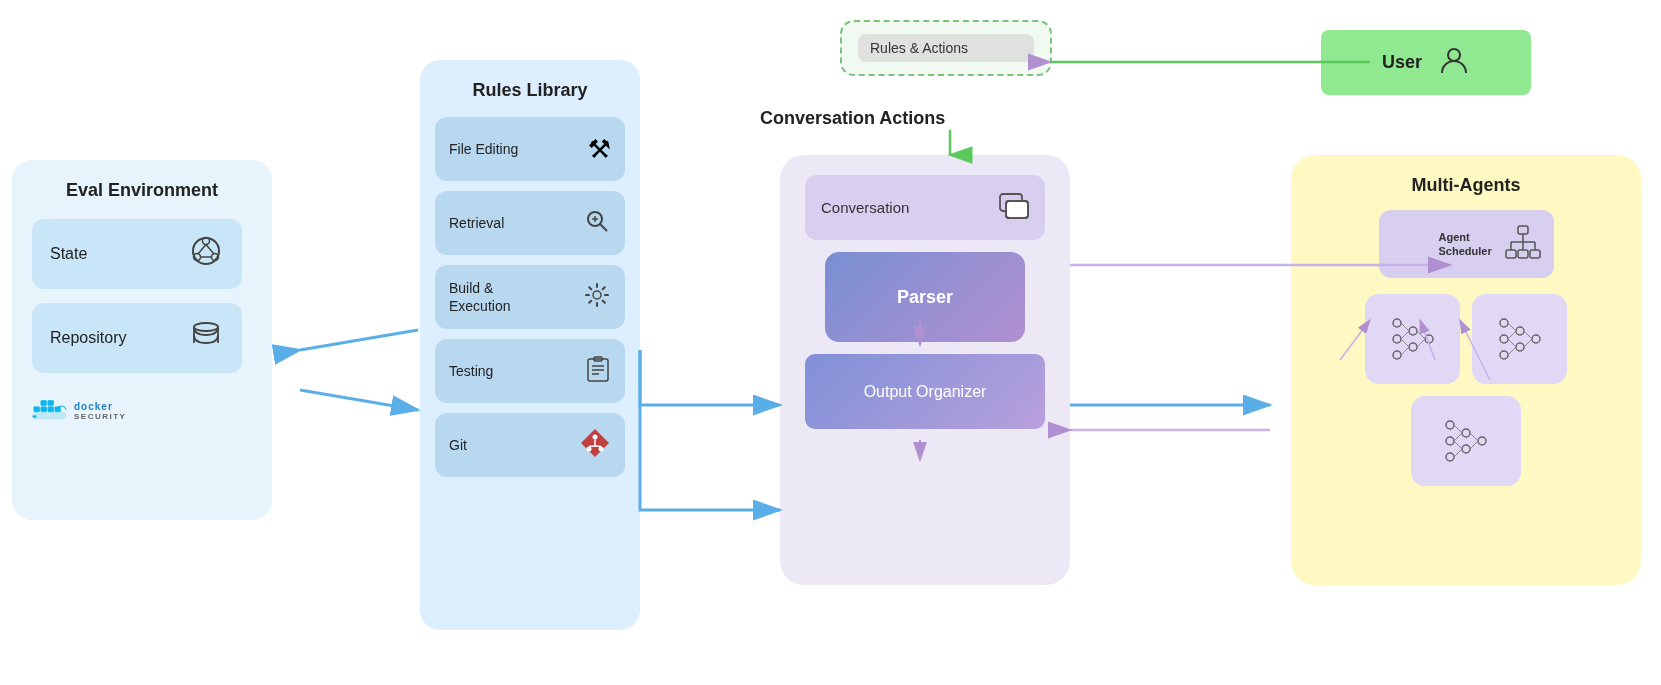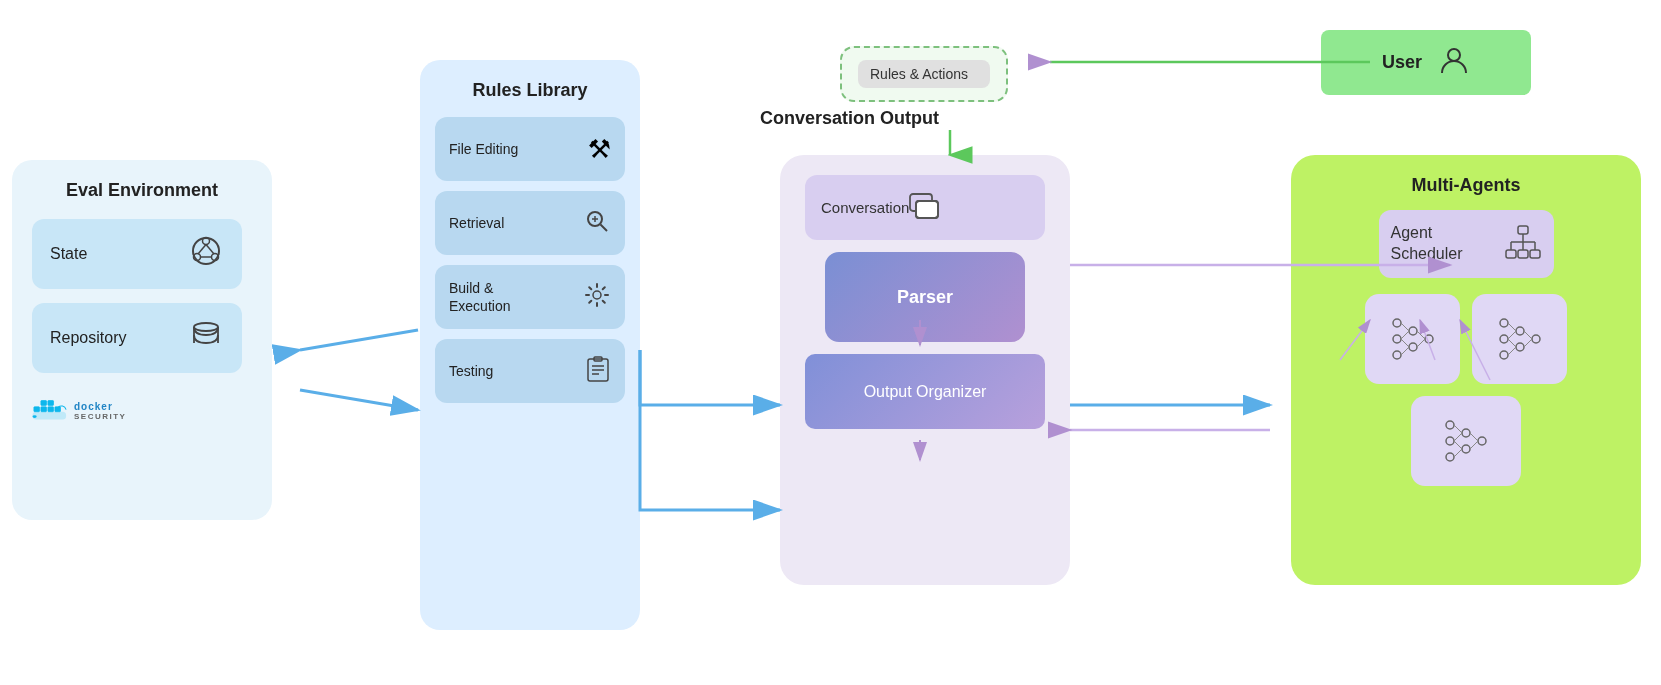--- a/index.html
+++ b/index.html
@@ -127,20 +127,21 @@
       align-items: center;
       gap: 12px;
     }
     .conv-box {
       background: #d8cef0;
       border-radius: 12px;
       width: 240px;
       height: 65px;
       display: flex;
       align-items: center;
+      justify-content: space-between;
       padding: 0 16px;
     }
     .conv-label {
       font-size: 15px;
       color: #333;
     }
     .parser-box {
       width: 200px;
       height: 90px;
       background: linear-gradient(135deg, #7a8fd4, #b090d0);
@@ -196,46 +197,45 @@
     .user-label {
       font-size: 18px;
       font-weight: 600;
       color: #222;
     }
 
     .rules-box {
       position: absolute;
       left: 840px;
       top: 20px;
-      width: 168px;
+      width: 212px;
       border: 2px dashed #7dc07d;
       border-radius: 14px;
       padding: 12px 16px;
       background: #f0faf0;
       display: flex;
       flex-direction: column;
       gap: 8px;
-      margin-top: 26px;
     }
     .rules-item {
       background: #e0e0e0;
       border-radius: 8px;
       padding: 6px 12px;
       font-size: 14px;
       color: #333;
     }
 
     
     .multi-agents {
       position: absolute;
       right: 20px;
       top: 155px;
       width: 350px;
       height: 430px;
-      background: #bef264;
+      background: #fef9c3;
       border-radius: 24px;
       padding: 20px;
     }
     .multi-agents-title {
       font-size: 18px;
       font-weight: 700;
       color: #222;
       text-align: center;
       margin-bottom: 14px;
     }
@@ -360,38 +360,52 @@
       <span>
         <svg width="26" height="28" viewBox="0 0 26 28" fill="none">
           <rect x="3" y="4" width="20" height="22" rx="2" stroke="#444" stroke-width="1.5" fill="none"></rect>
           <rect x="9" y="2" width="8" height="4" rx="1" stroke="#444" stroke-width="1.5" fill="none"></rect>
           <line x1="7" y1="11" x2="19" y2="11" stroke="#444" stroke-width="1.5"></line>
           <line x1="7" y1="15" x2="19" y2="15" stroke="#444" stroke-width="1.5"></line>
           <line x1="7" y1="19" x2="14" y2="19" stroke="#444" stroke-width="1.5"></line>
         </svg>
       </span>
     </div>
+    <div class="tool-box">
+      <span class="tool-label">Git</span>
+      <span>
+        <svg width="32" height="32" viewBox="0 0 32 32" fill="none">
+          <path d="M16 2L30 16L16 30L2 16Z" fill="#c04040"></path>
+          <circle cx="16" cy="10" r="2.5" fill="white"></circle>
+          <circle cx="10" cy="22" r="2.5" fill="white"></circle>
+          <circle cx="22" cy="22" r="2.5" fill="white"></circle>
+          <line x1="16" y1="12.5" x2="16" y2="19" stroke="white" stroke-width="1.5"></line>
+          <line x1="16" y1="19" x2="10" y2="19.5" stroke="white" stroke-width="1.5"></line>
+          <line x1="16" y1="19" x2="22" y2="19.5" stroke="white" stroke-width="1.5"></line>
+        </svg>
+      </span>
+    </div>
   </div>
 
   <div class="rules-box">
     <div class="rules-item">Rules &amp; Actions</div>
   </div>
 
   <div class="user-box">
     <span class="user-label">User</span>
     <span>
       <svg width="32" height="32" viewBox="0 0 32 32" fill="none">
         <circle cx="16" cy="10" r="6" stroke="#333" stroke-width="2" fill="none"></circle>
         <path d="M4 28c0-6.627 5.373-12 12-12s12 5.373 12 12" stroke="#333" stroke-width="2" fill="none"></path>
       </svg>
     </span>
   </div>
 
   <div class="conv-manager-header">
-    <span>Conversation Output</span>
+    <span>Conversation Actions</span>
   </div>
 
   <div class="conv-manager">
     <div class="conv-box">
       <span class="conv-label">Conversation</span>
       <span>
         <svg width="30" height="26" viewBox="0 0 30 26" fill="none">
           <rect x="1" y="1" width="22" height="17" rx="3" stroke="#555" stroke-width="1.8" fill="none"></rect>
           <rect x="7" y="8" width="22" height="17" rx="3" stroke="#555" stroke-width="1.8" fill="white"></rect>
           <rect x="7" y="8" width="22" height="17" rx="3" stroke="#555" stroke-width="1.8" fill="none"></rect>
@@ -403,21 +417,21 @@
     </div>
     <div class="output-box">
       <span class="output-label">Output Organizer</span>
     </div>
   </div>
 
   <div class="multi-agents">
     <div class="multi-agents-title">Multi-Agents</div>
     <div class="agent-scheduler-box">
       <div style="line-height:1.3;">
-        <div style="font-size:16px;font-weight:400;color:#333;">Agent<br>Scheduler</div>
+        <div style="font-size:11px;font-weight:700;color:#333;margin-left:48px;">Agent<br>Scheduler</div>
       </div>
       <span>
         <svg width="38" height="36" viewBox="0 0 38 36" fill="none">
           <rect x="14" y="2" width="10" height="8" rx="2" stroke="#555" stroke-width="1.5" fill="none"></rect>
           <rect x="2" y="26" width="10" height="8" rx="2" stroke="#555" stroke-width="1.5" fill="none"></rect>
           <rect x="14" y="26" width="10" height="8" rx="2" stroke="#555" stroke-width="1.5" fill="none"></rect>
           <rect x="26" y="26" width="10" height="8" rx="2" stroke="#555" stroke-width="1.5" fill="none"></rect>
           <line x1="19" y1="10" x2="19" y2="18" stroke="#555" stroke-width="1.5"></line>
           <line x1="7" y1="18" x2="31" y2="18" stroke="#555" stroke-width="1.5"></line>
           <line x1="7" y1="18" x2="7" y2="26" stroke="#555" stroke-width="1.5"></line>

